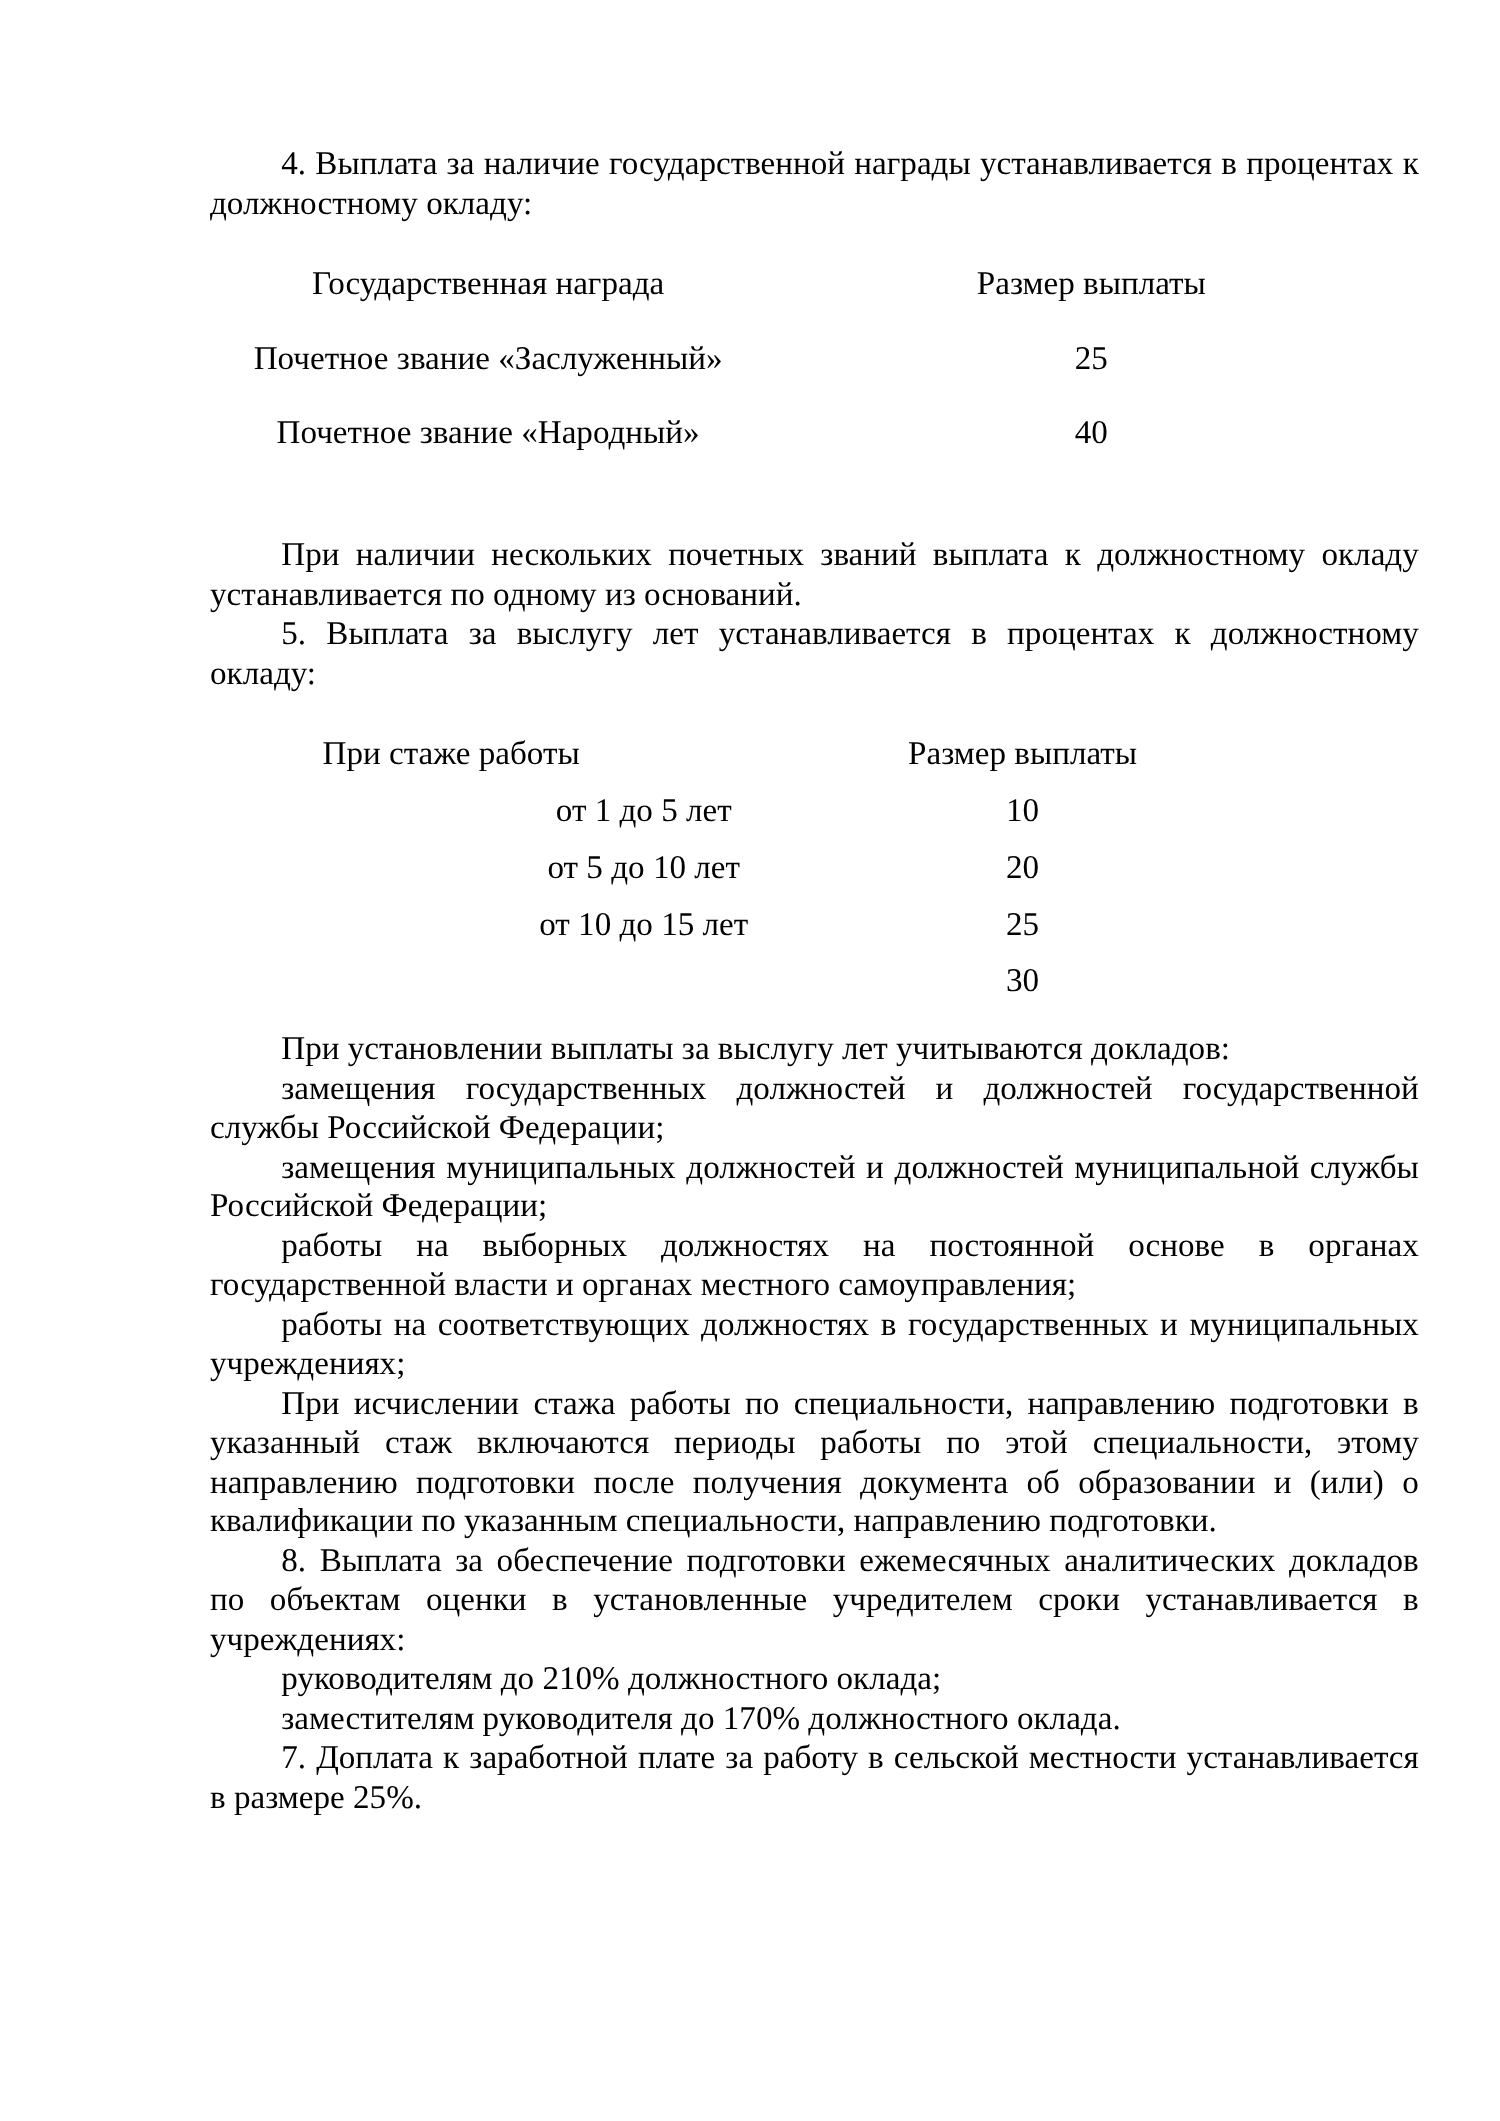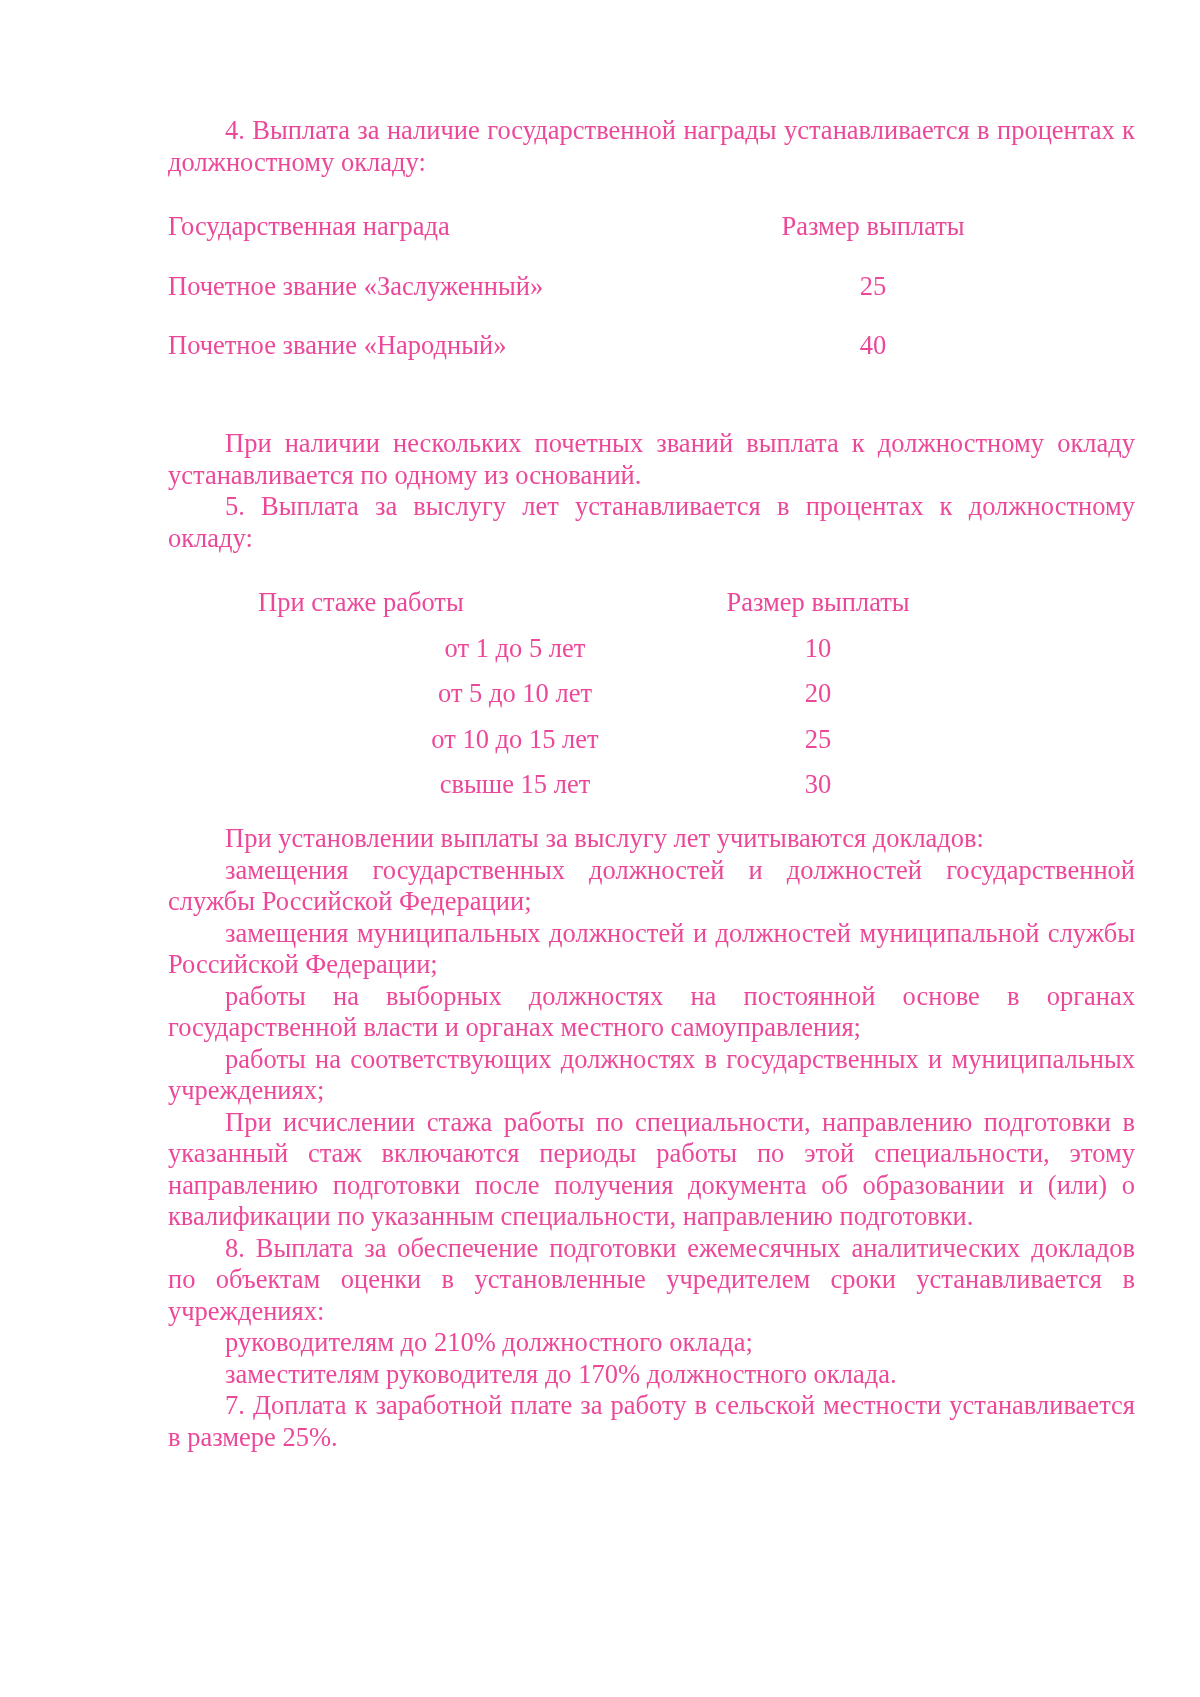--- a/index.html
+++ b/index.html
@@ -5,21 +5,21 @@
   html, body {
     margin: 0;
     padding: 0;
     background: #ffffff;
   }
   .page {
     position: relative;
     width: 1200px;
     height: 1697px;
     background: #ffffff;
-    color: #ec4899;
+    color: #000000;
     font-family: "Liberation Serif", "DejaVu Serif", serif;
     font-size: 26.5px;
     line-height: 31.5px;
     overflow: hidden;
   }
   .block {
     position: absolute;
     left: 168px;
     width: 967px;
   }
@@ -33,21 +33,21 @@
     height: 31.5px;
     width: 967px;
   }
   .tcell {
     position: absolute;
     top: 0;
     height: 31.5px;
     white-space: nowrap;
   }
   
-  .t1 .c1 { left: 0;    width: 445px; text-align: left; }
+  .t1 .c1 { left: 0;    width: 445px; text-align: center; }
   .t1 .c2 { left: 445px; width: 520px; text-align: center; }
   .t1 .trow { margin-bottom: 28px; }
   
   .t2 .trow { margin-bottom: 14px; }
   .t2 .c1h  { left: 90px;  width: 330px; text-align: left; }
   .t2 .c1   { left: 174px; width: 346px; text-align: center; }
   .t2 .c2   { left: 520px; width: 260px; text-align: center; }
 
   .pos-para4  { top: 115px; }
   .pos-table1 { top: 211px; }
@@ -95,21 +95,20 @@
     </div>
     <div class="trow">
       <div class="tcell c1">от 5 до 10 лет</div>
       <div class="tcell c2">20</div>
     </div>
     <div class="trow">
       <div class="tcell c1">от 10 до 15 лет</div>
       <div class="tcell c2">25</div>
     </div>
     <div class="trow">
-      <div class="tcell c1">свыше 15 лет</div>
       <div class="tcell c2">30</div>
     </div>
   </div>
 
   <div class="block pos-body">
     <p class="para">При установлении выплаты за выслугу лет учитываются докладов:</p>
     <p class="para">замещения государственных должностей и должностей государственной службы Российской Федерации;</p>
     <p class="para">замещения муниципальных должностей и должностей муниципальной службы Российской Федерации;</p>
     <p class="para">работы на выборных должностях на постоянной основе в органах государственной власти и органах местного самоуправления;</p>
     <p class="para">работы на соответствующих должностях в государственных и муниципальных учреждениях;</p>

